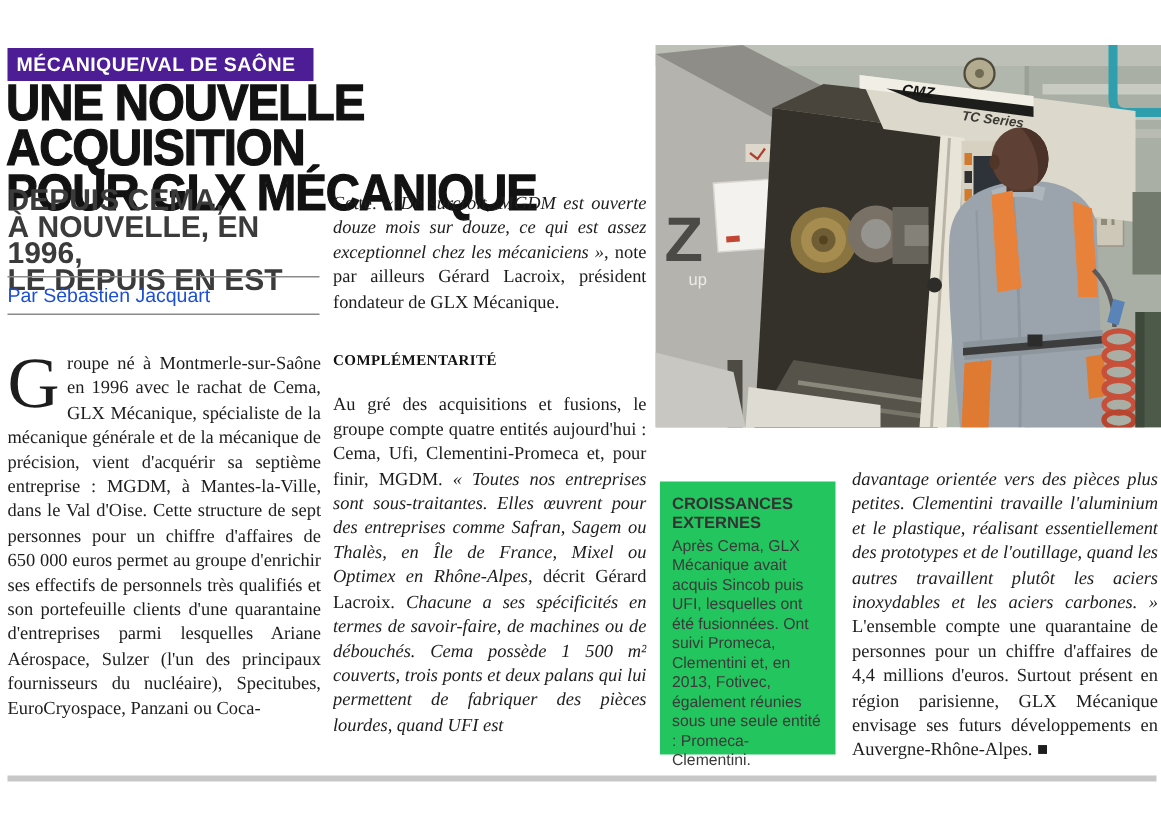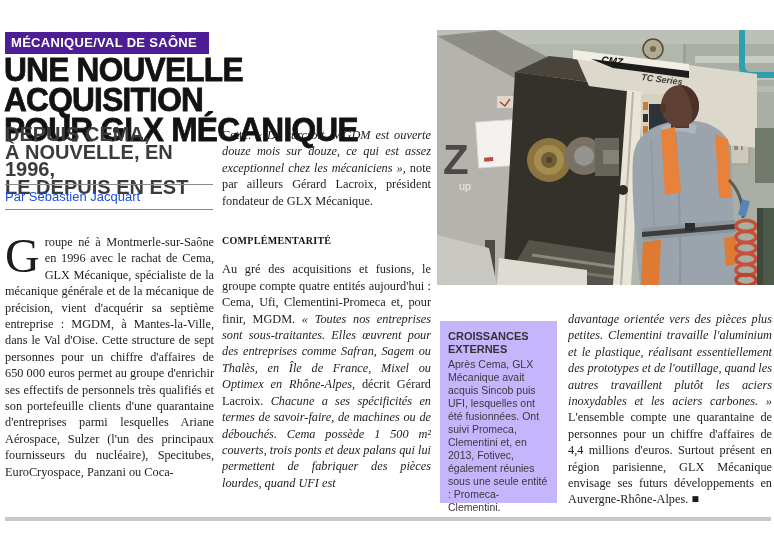--- a/index.html
+++ b/index.html
@@ -47,21 +47,21 @@
   .subhead{
     font-family:Liberation Serif, serif;font-size:10px;font-weight:bold;
     letter-spacing:.3px;color:#111;margin:24px 0 12px;text-align:left;
   }
   
   .photo{position:absolute;left:437px;top:30px;width:337px;height:255px;margin:0;}
   .photo svg{display:block;}
   
   .sidebar{
     position:absolute;left:440px;top:321px;width:117px;height:182px;
-    background:#c4b5fd;box-sizing:border-box;padding:9px 8px;
+    background:#22c55e;box-sizing:border-box;padding:9px 8px;
     font-family:"Liberation Sans",sans-serif;color:#3a3a3a;
   }
   .sidebar h3{margin:0 0 2px;font-size:11px;line-height:13px;color:#333;}
   .sidebar p{margin:0;font-size:10.5px;line-height:13px;}
   
   .bottom-rule{position:absolute;left:5px;top:517px;width:766px;height:4px;background:#c7c7c7;}
 </style>
 </head>
 <body>
 

